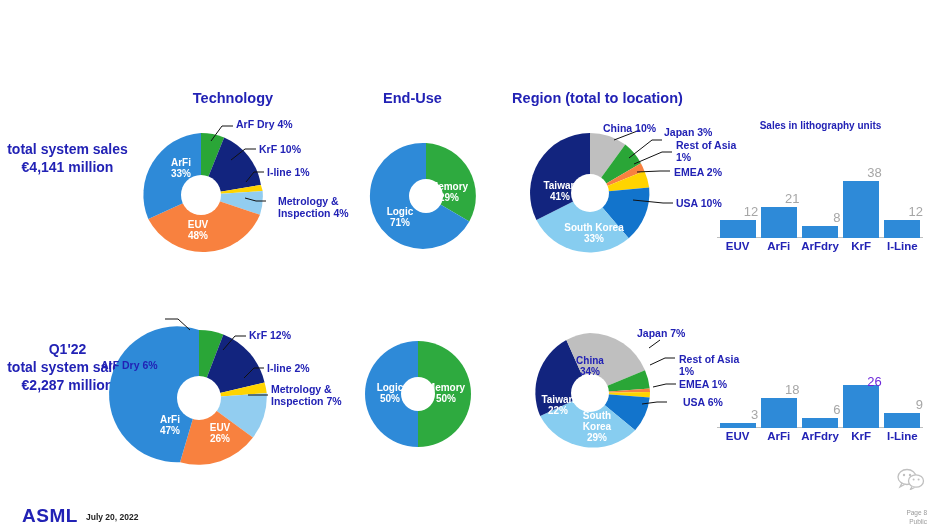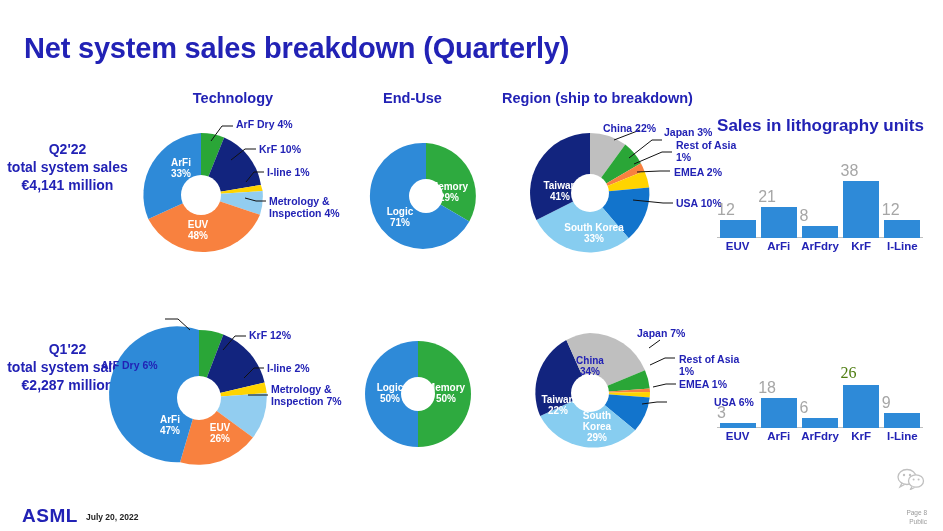--- a/index.html
+++ b/index.html
@@ -14,21 +14,21 @@
     font-size:29px;font-weight:bold;color:#2222b5;letter-spacing:-0.2px;
     white-space:nowrap;
   }
   .col-head{
     position:absolute;font-size:14.5px;font-weight:bold;color:#2222b5;
     white-space:nowrap;text-align:center;
   }
   #head-technology{left:143px;top:90px;width:180px;}
   #head-enduse{left:340px;top:90px;width:145px;}
   #head-region{left:490px;top:90px;width:215px;}
-  #head-units{left:713px;top:116px;width:215px;font-size:17px;line-height:19px;}
+  #head-units{left:713px;top:116px;width:215px;font-size:10px;line-height:19px;}
 
   .qlabel{
     position:absolute;text-align:center;font-size:14px;font-weight:bold;
     color:#2222b5;line-height:18px;width:135px;left:0px;
   }
   #q2-label{top:140px;}
   #q1-label{top:340px;}
 
   .donut{position:absolute;}
   .donut svg{display:block;overflow:visible;}
@@ -41,22 +41,22 @@
     position:absolute;font-size:10.5px;font-weight:bold;color:#2222b5;
     line-height:12px;white-space:nowrap;
   }
   .callout.wrap{white-space:normal;width:92px;}
   .leader{position:absolute;stroke:#111;stroke-width:1;fill:none;}
 
   
   .barchart{position:absolute;}
   .bar{position:absolute;background:#2e8ad8;bottom:0;}
   .bar-val{
-    position:absolute;font-size:16px;color:#a6a6a6;font-weight:normal;
-    text-align:left;font-family:"Liberation Sans", sans-serif;
+    position:absolute;font-size:13px;color:#a6a6a6;font-weight:normal;
+    text-align:right;font-family:"Liberation Sans", sans-serif;
   }
   .bar-cat{
     position:absolute;font-size:11.5px;color:#2222b5;font-weight:bold;
     text-align:center;
   }
   .axis{position:absolute;height:1px;background:#bfbfbf;}
 
   #asml-logo{
     position:absolute;left:22px;top:505px;font-size:19px;font-weight:bold;
     color:#2222b5;letter-spacing:0.5px;
@@ -75,29 +75,27 @@
   #watermark .wm-text{
     font-size:21px;color:#7d7d7d;font-family:"DejaVu Sans", sans-serif;
     letter-spacing:1px;
   }
 </style>
 </head>
 <body>
 
 <div class="slide">
 
-  <div id="slide-title">Net system sales breakdown (Quarterly)</div>
 
   <div class="col-head" id="head-enduse">End-Use</div>
   <div class="col-head" id="head-technology">Technology</div>
-  <div class="col-head" id="head-region">Region (ship to breakdown)</div>
+  <div class="col-head" id="head-region">Region (total to location)</div>
   <div class="col-head" id="head-units">Sales in lithography units</div>
 
   <div class="qlabel" id="q2-label">
-    <div>Q2'22</div>
     <div>total system sales</div>
     <div>€4,141 million</div>
   </div>
 
   <div class="donut" id="q2-tech-donut" style="left:136px;top:130px;">
     <svg width="130" height="130" viewBox="0 0 130 130">
 
       <path d="M65 65 L65 3 A62 62 0 0 1 88.14 7.49 Z" fill="#2aa637"></path>
 
       <path d="M65 65 L88.14 7.49 A62 62 0 0 1 124.90 54.96 Z" fill="#12247e"></path>
@@ -118,21 +116,21 @@
   </div>
   <svg class="leader" style="left:0;top:0;width:943px;height:531px;pointer-events:none;">
     <path d="M211 141 L222 126 L233 126" stroke="#111" stroke-width="1" fill="none"></path>
     <path d="M231 160 L245 149 L256 149" stroke="#111" stroke-width="1" fill="none"></path>
     <path name="iline" d="M246 182 L254 172 L264 172" stroke="#111" stroke-width="1" fill="none"></path>
     <path d="M245 198 L256 201 L266 201" stroke="#111" stroke-width="1" fill="none"></path>
   </svg>
   <div class="callout" style="left:236px;top:118px;">ArF Dry 4%</div>
   <div class="callout" style="left:259px;top:143px;">KrF 10%</div>
   <div class="callout" style="left:267px;top:166px;">I-line 1%</div>
-  <div class="callout wrap" style="left:269px;top:195px;">Metrology &amp; Inspection 4%</div>
+  <div class="callout wrap" style="left:278px;top:195px;">Metrology &amp; Inspection 4%</div>
 
   <div class="donut" id="q2-enduse-donut" style="left:370px;top:140px;">
     <svg width="112" height="112" viewBox="0 0 112 112">
 
       <path d="M56 56 L56 3 A53 53 0 0 1 99.33 81.47 Z" fill="#2eaa3f"></path>
 
       <path d="M56 56 L99.33 81.47 A53 53 0 1 1 56 3 Z" fill="#2e8ad8"></path>
       <circle cx="56" cy="56" r="17" fill="#ffffff"></circle>
       <text class="slice-label" x="79" y="50">Memory</text>
       <text class="slice-label" x="79" y="61">29%</text>
@@ -158,21 +156,21 @@
       <text class="slice-label" x="67" y="112">33%</text>
     </svg>
   </div>
   <svg class="leader" style="left:0;top:0;width:943px;height:531px;pointer-events:none;">
     <path d="M614 140 L640 130" stroke="#111" stroke-width="1" fill="none"></path>
     <path d="M629 158 L652 140 L662 140" stroke="#111" stroke-width="1" fill="none"></path>
     <path d="M634 164 L662 152 L672 152" stroke="#111" stroke-width="1" fill="none"></path>
     <path d="M637 172 L660 171 L670 171" stroke="#111" stroke-width="1" fill="none"></path>
     <path d="M633 200 L663 203 L673 203" stroke="#111" stroke-width="1" fill="none"></path>
   </svg>
-  <div class="callout" style="left:603px;top:122px;">China 22%</div>
+  <div class="callout" style="left:603px;top:122px;">China 10%</div>
   <div class="callout" style="left:664px;top:126px;">Japan 3%</div>
   <div class="callout wrap" style="left:676px;top:139px;width:70px;">Rest of Asia 1%</div>
   <div class="callout" style="left:674px;top:166px;">EMEA 2%</div>
   <div class="callout" style="left:676px;top:197px;">USA 10%</div>
 
   <div class="barchart" id="q2-bars" style="left:713px;top:160px;width:218px;height:100px;">
     <div class="axis" style="left:4px;bottom:22px;width:206px;"></div>
     <div id="q2-bar-plot" style="position:absolute;left:4px;right:8px;bottom:22px;height:78px;">
         <div class="bar" style="left: 2.6px; width: 36px; height: 18px; background: rgb(46, 138, 216);"></div>
         <div class="bar-val" style="left: 0px; width: 41.2px; bottom: 19px; color: rgb(166, 166, 166);">12</div>
@@ -262,33 +260,33 @@
   </div>
   <svg class="leader" style="left:0;top:0;width:943px;height:531px;pointer-events:none;">
     <path d="M649 348 L660 340" stroke="#111" stroke-width="1" fill="none"></path>
     <path d="M650 365 L665 358 L675 358" stroke="#111" stroke-width="1" fill="none"></path>
     <path d="M653 387 L666 384 L676 384" stroke="#111" stroke-width="1" fill="none"></path>
     <path d="M642 404 L657 402 L667 402" stroke="#111" stroke-width="1" fill="none"></path>
   </svg>
   <div class="callout" style="left:637px;top:327px;">Japan 7%</div>
   <div class="callout wrap" style="left:679px;top:353px;width:66px;">Rest of Asia 1%</div>
   <div class="callout" style="left:679px;top:378px;">EMEA 1%</div>
-  <div class="callout" style="left:702px;top:396px;padding-left:12px;">USA 6%</div>
+  <div class="callout" style="left:671px;top:396px;padding-left:12px;">USA 6%</div>
 
   <div class="barchart" id="q1-bars" style="left:713px;top:360px;width:218px;height:90px;">
     <div class="axis" style="left:4px;bottom:22px;width:206px;"></div>
     <div id="q1-bar-plot" style="position:absolute;left:4px;right:8px;bottom:22px;height:68px;">
         <div class="bar" style="left: 2.6px; width: 36px; height: 5px; background: rgb(46, 138, 216);"></div>
         <div class="bar-val" style="left: 0px; width: 41.2px; bottom: 6px; color: rgb(166, 166, 166);">3</div>
         <div class="bar" style="left: 43.8px; width: 36px; height: 30px; background: rgb(46, 138, 216);"></div>
         <div class="bar-val" style="left: 41.2px; width: 41.2px; bottom: 31px; color: rgb(166, 166, 166);">18</div>
         <div class="bar" style="left: 85px; width: 36px; height: 10px; background: rgb(46, 138, 216);"></div>
         <div class="bar-val" style="left: 82.4px; width: 41.2px; bottom: 11px; color: rgb(166, 166, 166);">6</div>
         <div class="bar" style="left: 126.2px; width: 36px; height: 43.3333px; background: rgb(46, 138, 216);"></div>
-        <div class="bar-val" style="left: 123.6px; width: 41.2px; bottom: 46px; color: #4d7c0f; font-family: Liberation Serif, serif;">26</div>
+        <div class="bar-val" style="left: 123.6px; width: 41.2px; bottom: 39px; color: #6d28d9;">26</div>
         <div class="bar" style="left: 167.4px; width: 36px; height: 15px; background: rgb(46, 138, 216);"></div>
         <div class="bar-val" style="left: 164.8px; width: 41.2px; bottom: 16px; color: rgb(166, 166, 166);">9</div>
       </div>
     <div id="q1-bar-cats" style="position:absolute;left:4px;right:8px;bottom:2px;height:18px;">
         <div class="bar-cat" style="left: 0px; width: 41.2px; top: 0px;">EUV</div>
         <div class="bar-cat" style="left: 41.2px; width: 41.2px; top: 0px;">ArFi</div>
         <div class="bar-cat" style="left: 82.4px; width: 41.2px; top: 0px;">ArFdry</div>
         <div class="bar-cat" style="left: 123.6px; width: 41.2px; top: 0px;">KrF</div>
         <div class="bar-cat" style="left: 164.8px; width: 41.2px; top: 0px;">I-Line</div>
       </div>

